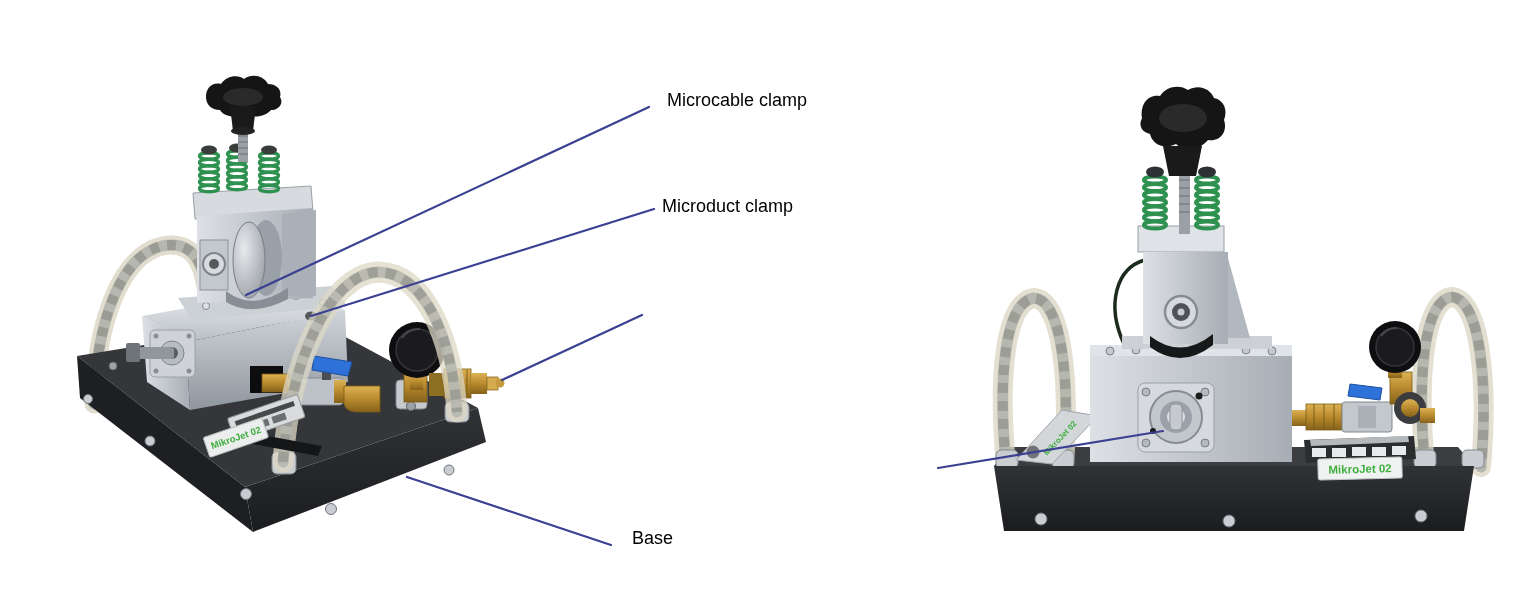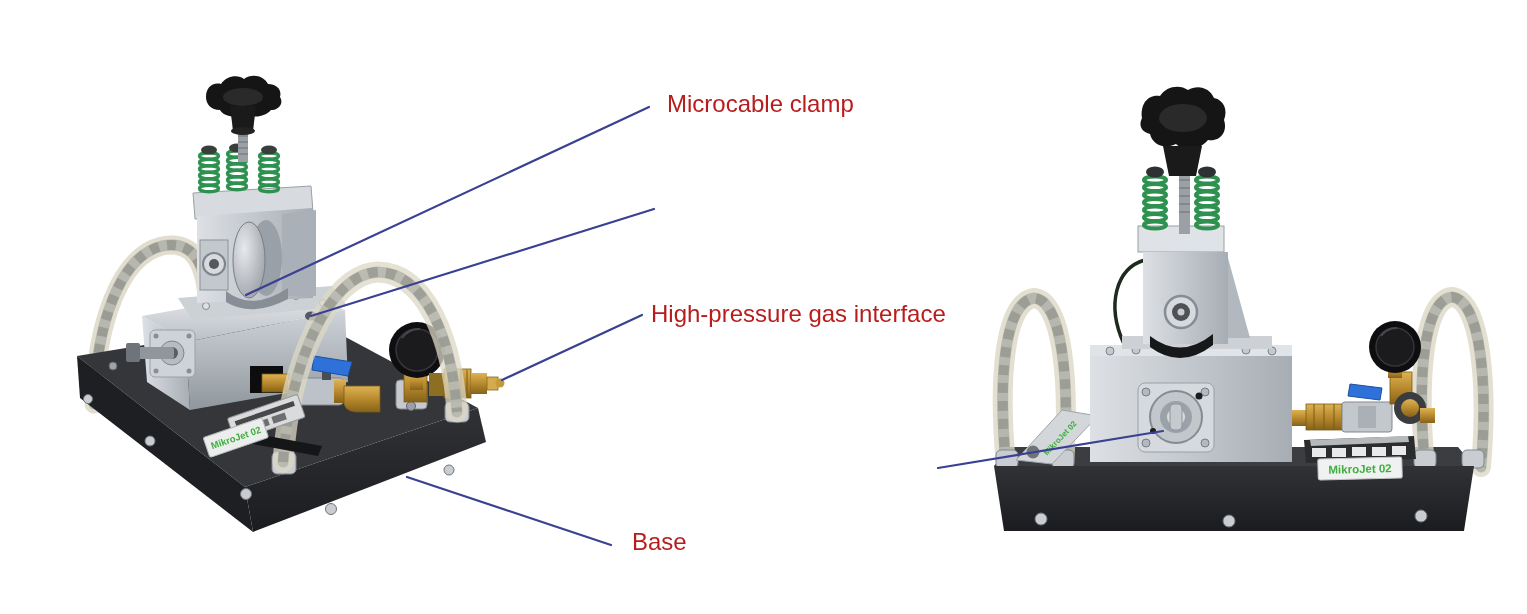--- a/index.html
+++ b/index.html
@@ -1,21 +1,21 @@
 <!DOCTYPE html>
 <html><head>
 <meta charset="utf-8">
 <style>
   html,body{margin:0;padding:0;background:#ffffff;}
   #canvas{
     position:relative;width:1527px;height:614px;background:#ffffff;overflow:hidden;
     font-family:"Liberation Sans", sans-serif;
   }
   .callout-label{
-    position:absolute;color:#b91c1c;font-size:24px;line-height:1.1;white-space:nowrap;
+    position:absolute;color:#000000;font-size:18px;line-height:1.1;white-space:nowrap;
   }
   svg{position:absolute;left:0;top:0;}
 </style>
 </head>
 <body>
 
 <div id="canvas">
 
   <svg width="1527" height="614" viewBox="0 0 1527 614">
     <defs>
@@ -363,15 +363,15 @@
     <g stroke="#3b4192" stroke-width="2.2" stroke-linecap="round">
       <line x1="649" y1="107" x2="246" y2="295"></line>
       <line x1="654" y1="209" x2="311" y2="316"></line>
       <line x1="642" y1="315" x2="502" y2="380"></line>
       <line x1="938" y1="468" x2="1163" y2="431"></line>
       <line x1="611" y1="545" x2="407" y2="477"></line>
     </g>
   </svg>
 
   <div class="callout-label" style="left:667px;top:91px">Microcable clamp</div>
-  <div class="callout-label" style="left:651px;top:301px">High-pressure gas interface</div>
+  <div class="callout-label" style="left:662px;top:197px">Microduct clamp</div>
   <div class="callout-label" style="left:632px;top:529px">Base</div>
 </div>
 
 </body></html>

